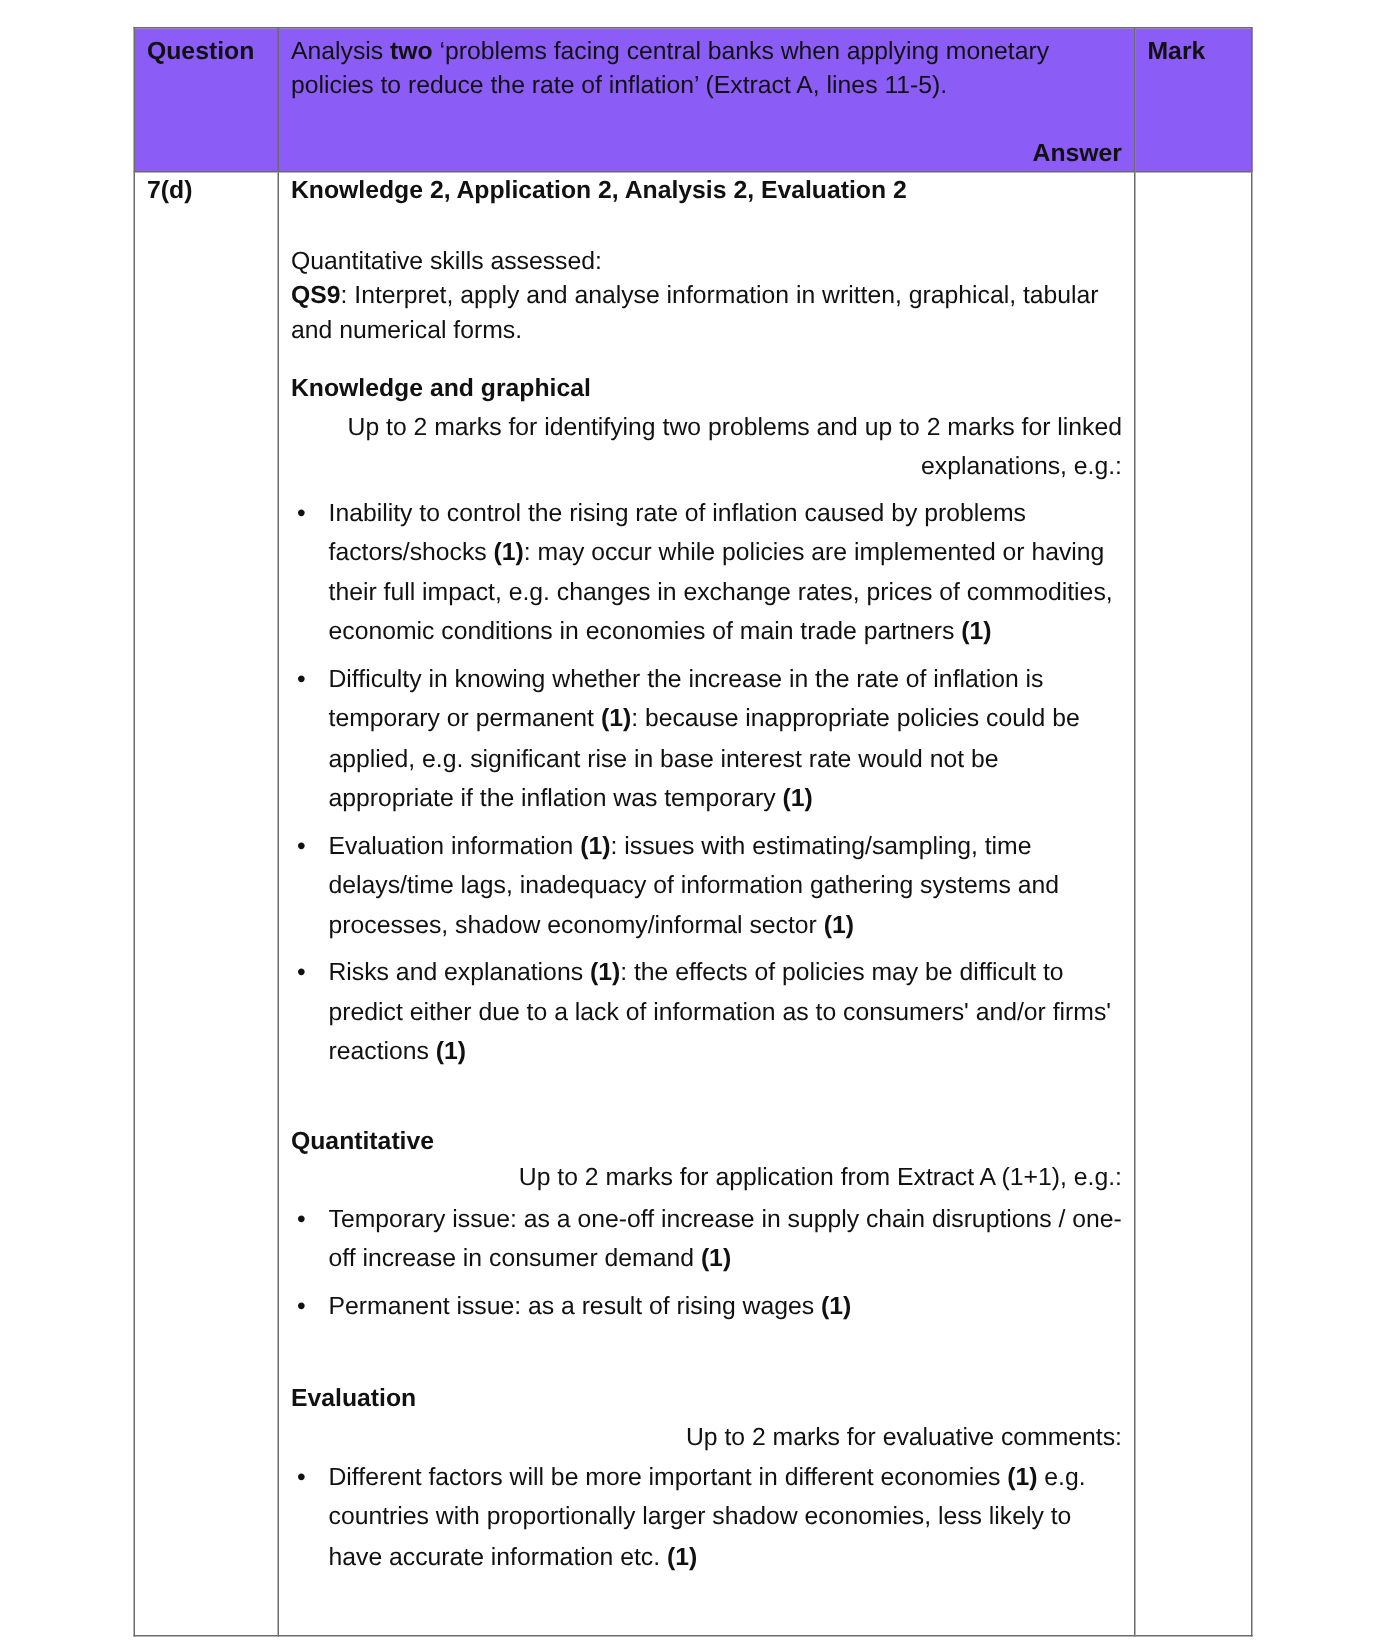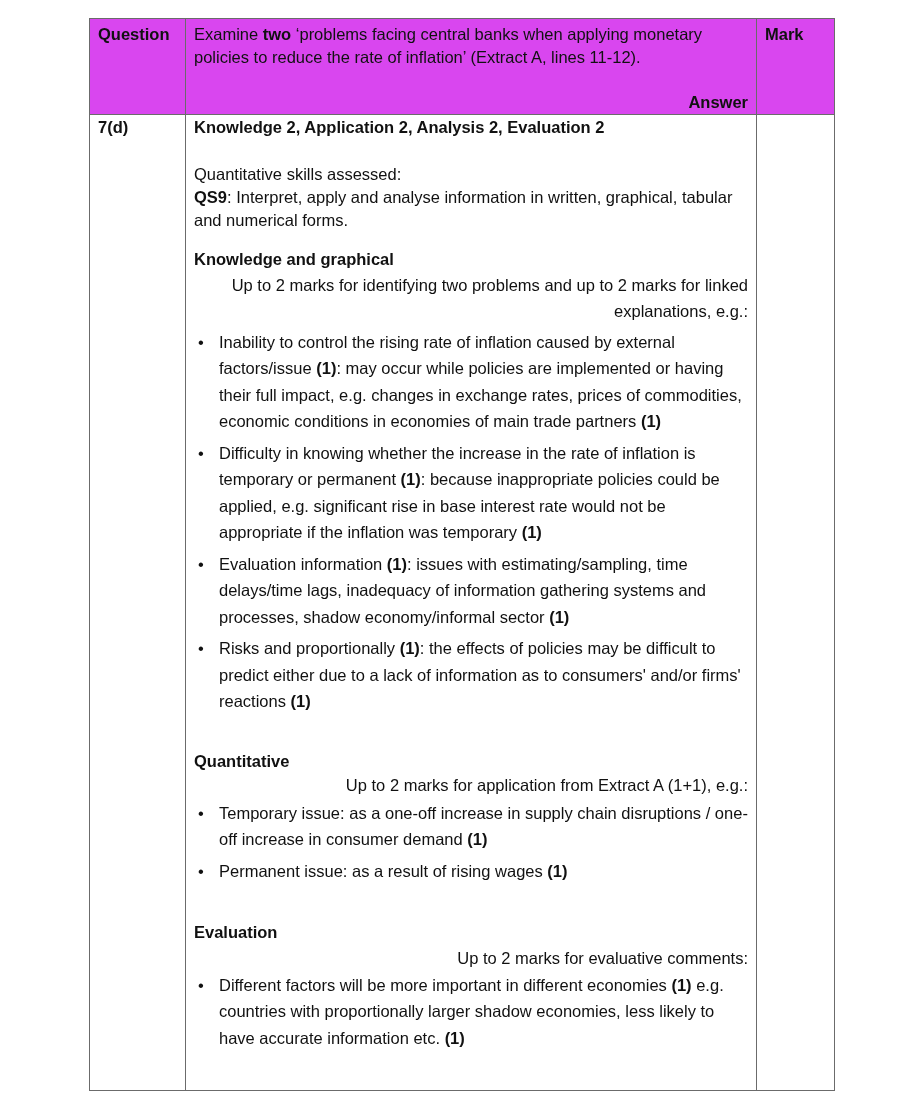--- a/index.html
+++ b/index.html
@@ -26,21 +26,21 @@
     }
     .ms-table td {
       border: 1.3px solid #6b6b6b;
       vertical-align: top;
       padding: 0;
     }
     .col-q { width: 96px; }
     .col-a { width: 571px; }
     .col-m { width: 78px; }
     .hdr td {
-      background: #d946ef;
+      background: #8b5cf6;
       height: 93px;
     }
     .cell-pad {
       padding: 4px 8px 0 8px;
       line-height: 22.5px;
     }
     .b { font-weight: bold; }
     .hdr .question-text {
       display: block;
     }
@@ -103,21 +103,21 @@
     <col class="col-a">
     <col class="col-m">
   </colgroup>
   <tbody>
       <tr class="hdr">
     <td>
       <div class="cell-pad b">Question</div>
     </td>
     <td>
       <div class="cell-pad">
-        <span class="question-text"><span>Examine </span><span class="b">two</span><span> ‘problems facing central banks when applying monetary policies to reduce the rate of inflation’ (Extract A, lines 11-12).</span></span>
+        <span class="question-text"><span>Analysis </span><span class="b">two</span><span> ‘problems facing central banks when applying monetary policies to reduce the rate of inflation’ (Extract A, lines 11-5).</span></span>
         <span class="answer-label">Answer</span>
       </div>
     </td>
     <td>
       <div class="cell-pad b">Mark</div>
     </td>
   </tr>
 
   <tr class="body-row">
     <td>
@@ -134,33 +134,33 @@
         <span class="line"><span class="b">QS9</span><span>: Interpret, apply and analyse information in written, graphical, tabular and numerical forms.</span></span>
 
         <div class="spacer-md"></div>
 
         <div>
           <span class="section-title" style="line-height:26px;">Knowledge and graphical</span>
           <span class="para">Up to 2 marks for identifying two problems and up to 2 marks for linked explanations, e.g.:</span>
           <ul class="bullets">
             <li>
               <span class="bullet-dot">•</span>
-              <span>Inability to control the rising rate of inflation caused by external factors/issue </span><span class="b">(1)</span><span>: may occur while policies are implemented or having their full impact, e.g. changes in exchange rates, prices of commodities, economic conditions in economies of main trade partners </span><span class="b">(1)</span>
+              <span>Inability to control the rising rate of inflation caused by problems factors/shocks </span><span class="b">(1)</span><span>: may occur while policies are implemented or having their full impact, e.g. changes in exchange rates, prices of commodities, economic conditions in economies of main trade partners </span><span class="b">(1)</span>
             </li>
             <li>
               <span class="bullet-dot">•</span>
               <span>Difficulty in knowing whether the increase in the rate of inflation is temporary or permanent </span><span class="b">(1)</span><span>: because inappropriate policies could be applied, e.g. significant rise in base interest rate would not be appropriate if the inflation was temporary </span><span class="b">(1)</span>
             </li>
             <li>
               <span class="bullet-dot">•</span>
               <span>Evaluation information </span><span class="b">(1)</span><span>: issues with estimating/sampling, time delays/time lags, inadequacy of information gathering systems and processes, shadow economy/informal sector </span><span class="b">(1)</span>
             </li>
             <li>
               <span class="bullet-dot">•</span>
-              <span>Risks and proportionally </span><span class="b">(1)</span><span>: the effects of policies may be difficult to predict either due to a lack of information as to consumers' and/or firms' reactions </span><span class="b">(1)</span>
+              <span>Risks and explanations </span><span class="b">(1)</span><span>: the effects of policies may be difficult to predict either due to a lack of information as to consumers' and/or firms' reactions </span><span class="b">(1)</span>
             </li>
           </ul>
         </div>
 
         <div class="spacer-xl"></div>
 
         <div>
           <span class="section-title">Quantitative</span>
           <span class="app-intro">Up to 2 marks for application from Extract A (1+1), e.g.:</span>
           <ul class="bullets" style="margin-top:2px;">

